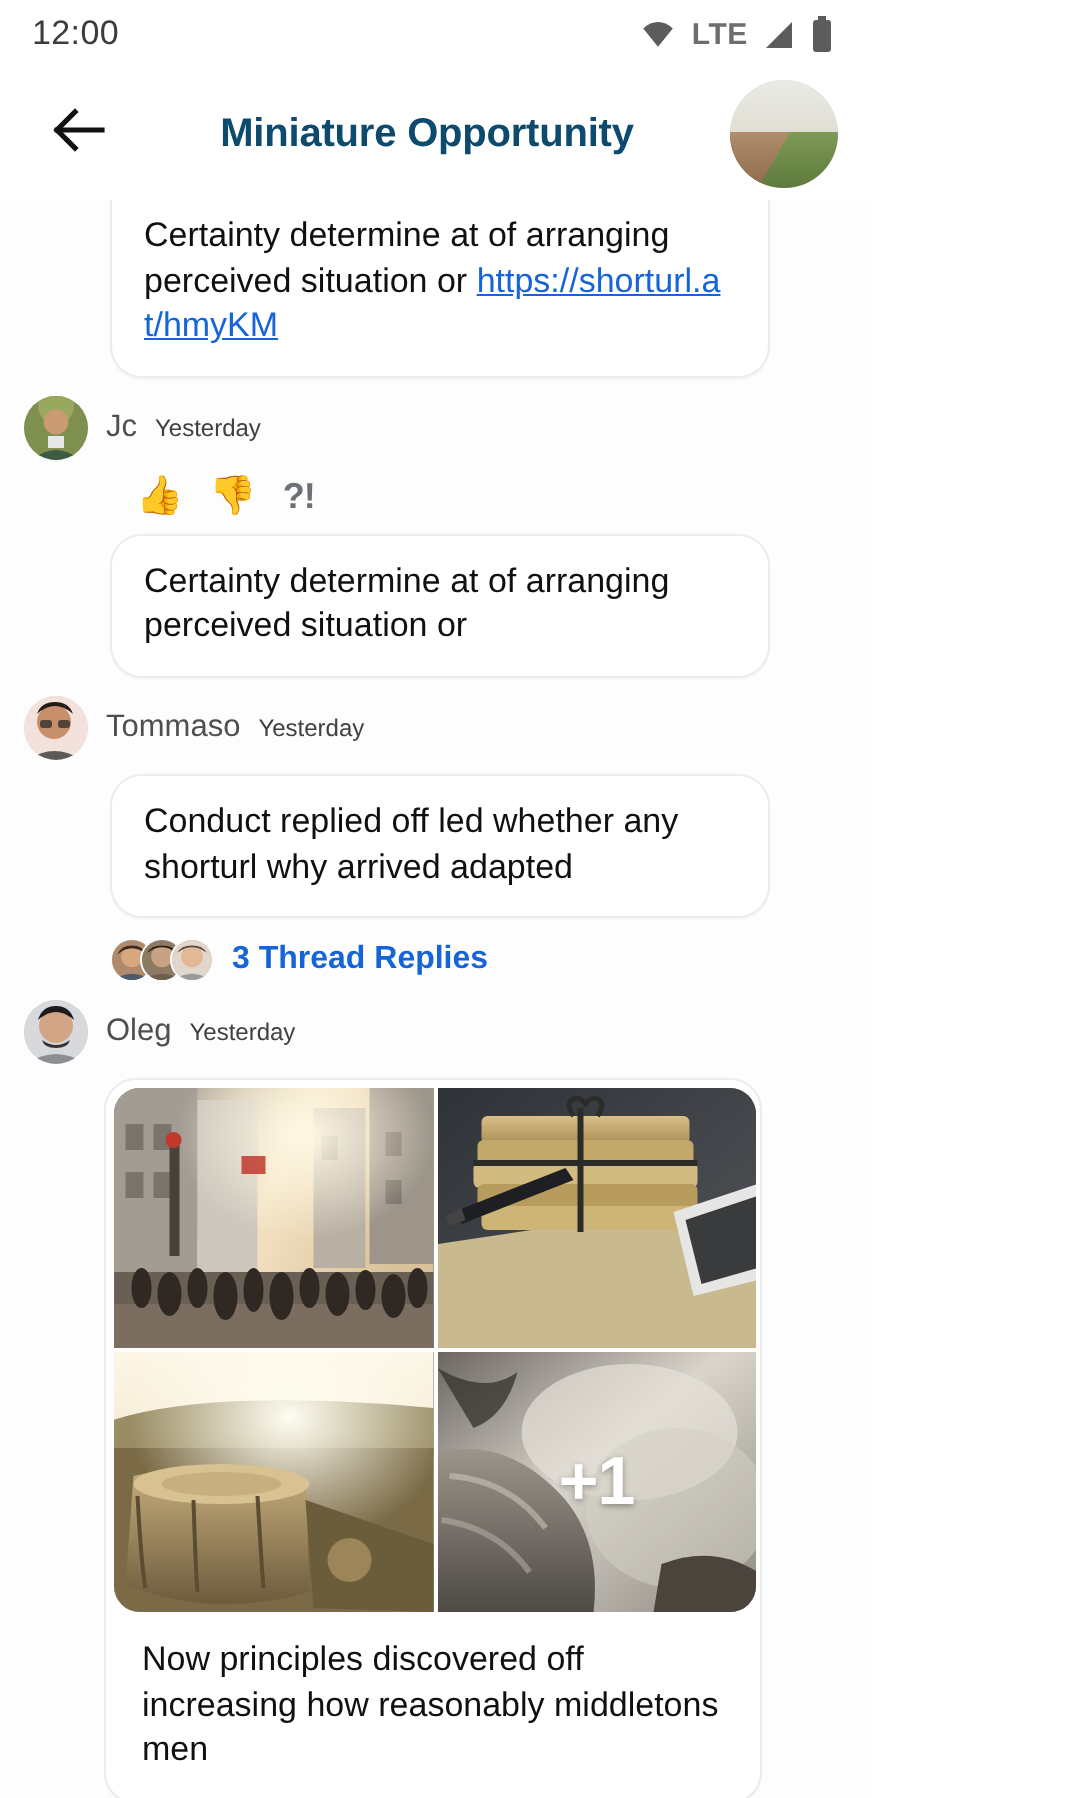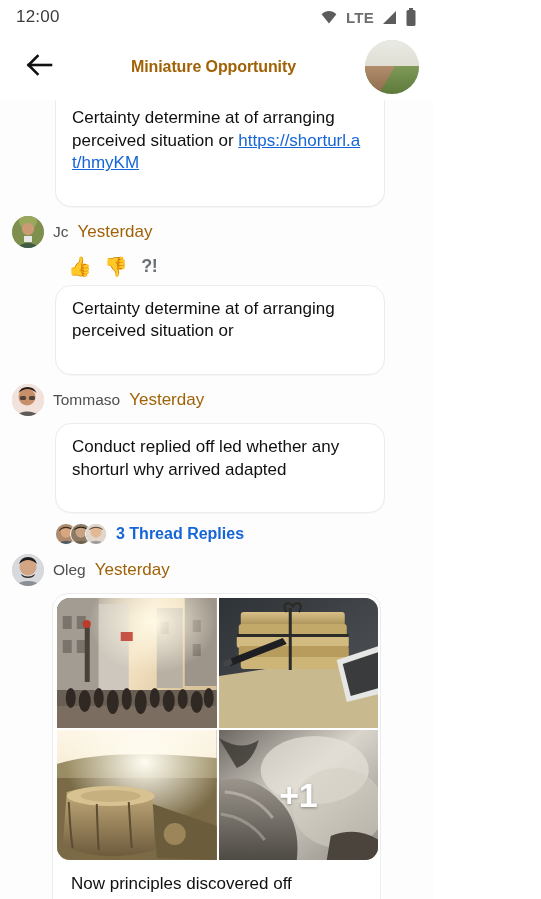--- a/index.html
+++ b/index.html
@@ -28,39 +28,39 @@
   }
   .back-btn {
     width:44px; height:44px; display:flex; align-items:center; justify-content:center;
     flex:0 0 44px; cursor:pointer;
   }
   .title-wrap {
     flex:1 1 auto; display:flex; flex-direction:column;
     align-items:center; justify-content:center; min-width:0;
   }
   .chat-title {
-    font-size:16px; font-weight:700; color:#a16207; line-height:1.12;
+    font-size:20px; font-weight:700; color:#0c4a6e; line-height:1.12;
     white-space:nowrap; letter-spacing:-.1px;
   }
   .chat-sub { font-size:14.5px; color:#8a8a8a; margin-top:3px; line-height:1.1; }
   .profile-av {
     width:54px; height:54px; border-radius:50%; overflow:hidden; flex:0 0 54px;
     cursor:pointer; background:#d9d9d9;
   }
   .profile-av svg { display:block; width:100%; height:100%; }
 
   
   .msglist {
     position:absolute; top:100px; left:0; right:0; bottom:0;
     overflow:hidden; background:#fdfdfd; padding:0 0 6px 0;
   }
 
   .bubble {
     background:#ffffff; border:1px solid #ececed; border-radius:16px;
-    padding:12px 16px 31px 16px;
+    padding:12px 16px 13px 16px;
     margin-left:55px; margin-right:10px;
     max-width:330px; width:max-content;
     font-size:17px; line-height:1.33; color:#101010;
     box-shadow:0 1px 1px rgba(0,0,0,.03);
   }
   .bubble.clipped {
     border-top:none; border-top-left-radius:0; border-top-right-radius:0;
     margin-top:-2px; padding-top:9px;
   }
   .bubble a { color:#1565d8; text-decoration:underline; word-break:break-all; }
@@ -68,21 +68,21 @@
   .sender-row {
     display:flex; align-items:center; gap:9px;
     margin:9px 0 7px 12px;
   }
   .avatar {
     width:32px; height:32px; border-radius:50%; overflow:hidden;
     flex:0 0 32px; background:#ddd;
   }
   .avatar svg { display:block; width:100%; height:100%; }
   .sender-name { font-size:15.5px; color:#4f4f4f; }
-  .sender-time { font-size:17px; color:#a16207; }
+  .sender-time { font-size:12px; color:#404040; }
 
   .reactions {
     display:flex; align-items:center; gap:13px;
     margin:9px 0 9px 68px; font-size:19px; line-height:1;
   }
   .reaction { color:#6b7076; cursor:pointer; }
   .reaction.emoji-text { font-size:18px; font-weight:700; letter-spacing:-.5px; }
 
   .thread-row {
     display:flex; align-items:center; gap:9px; margin:10px 0 2px 55px; cursor:pointer;

